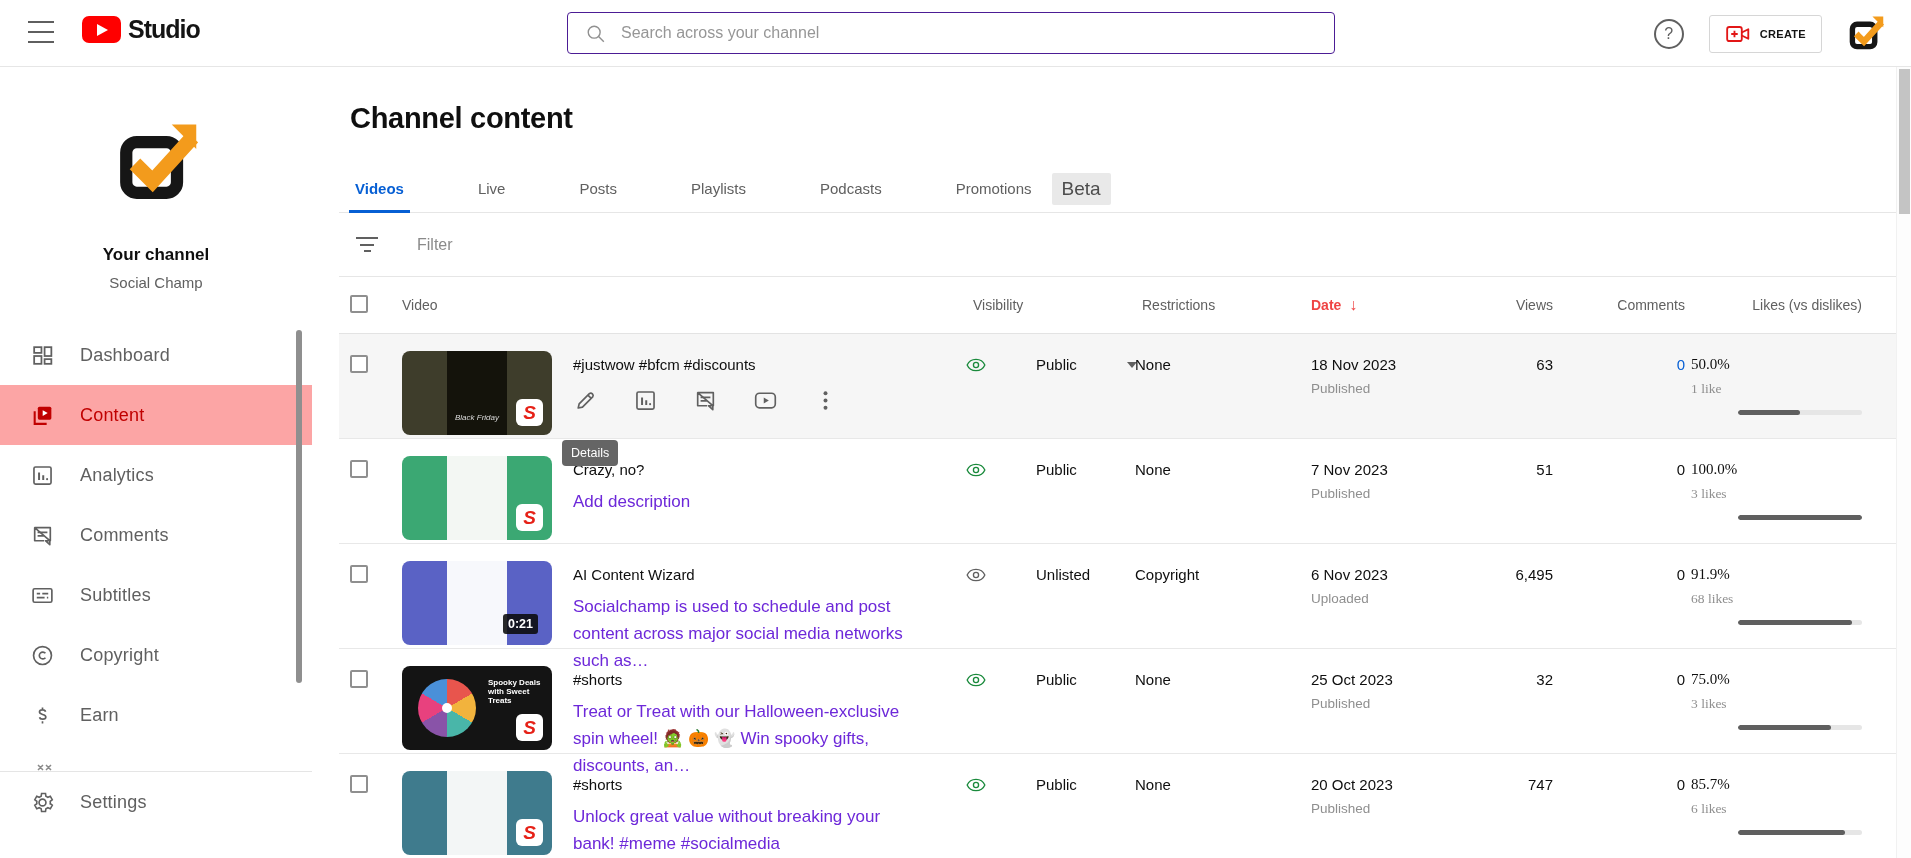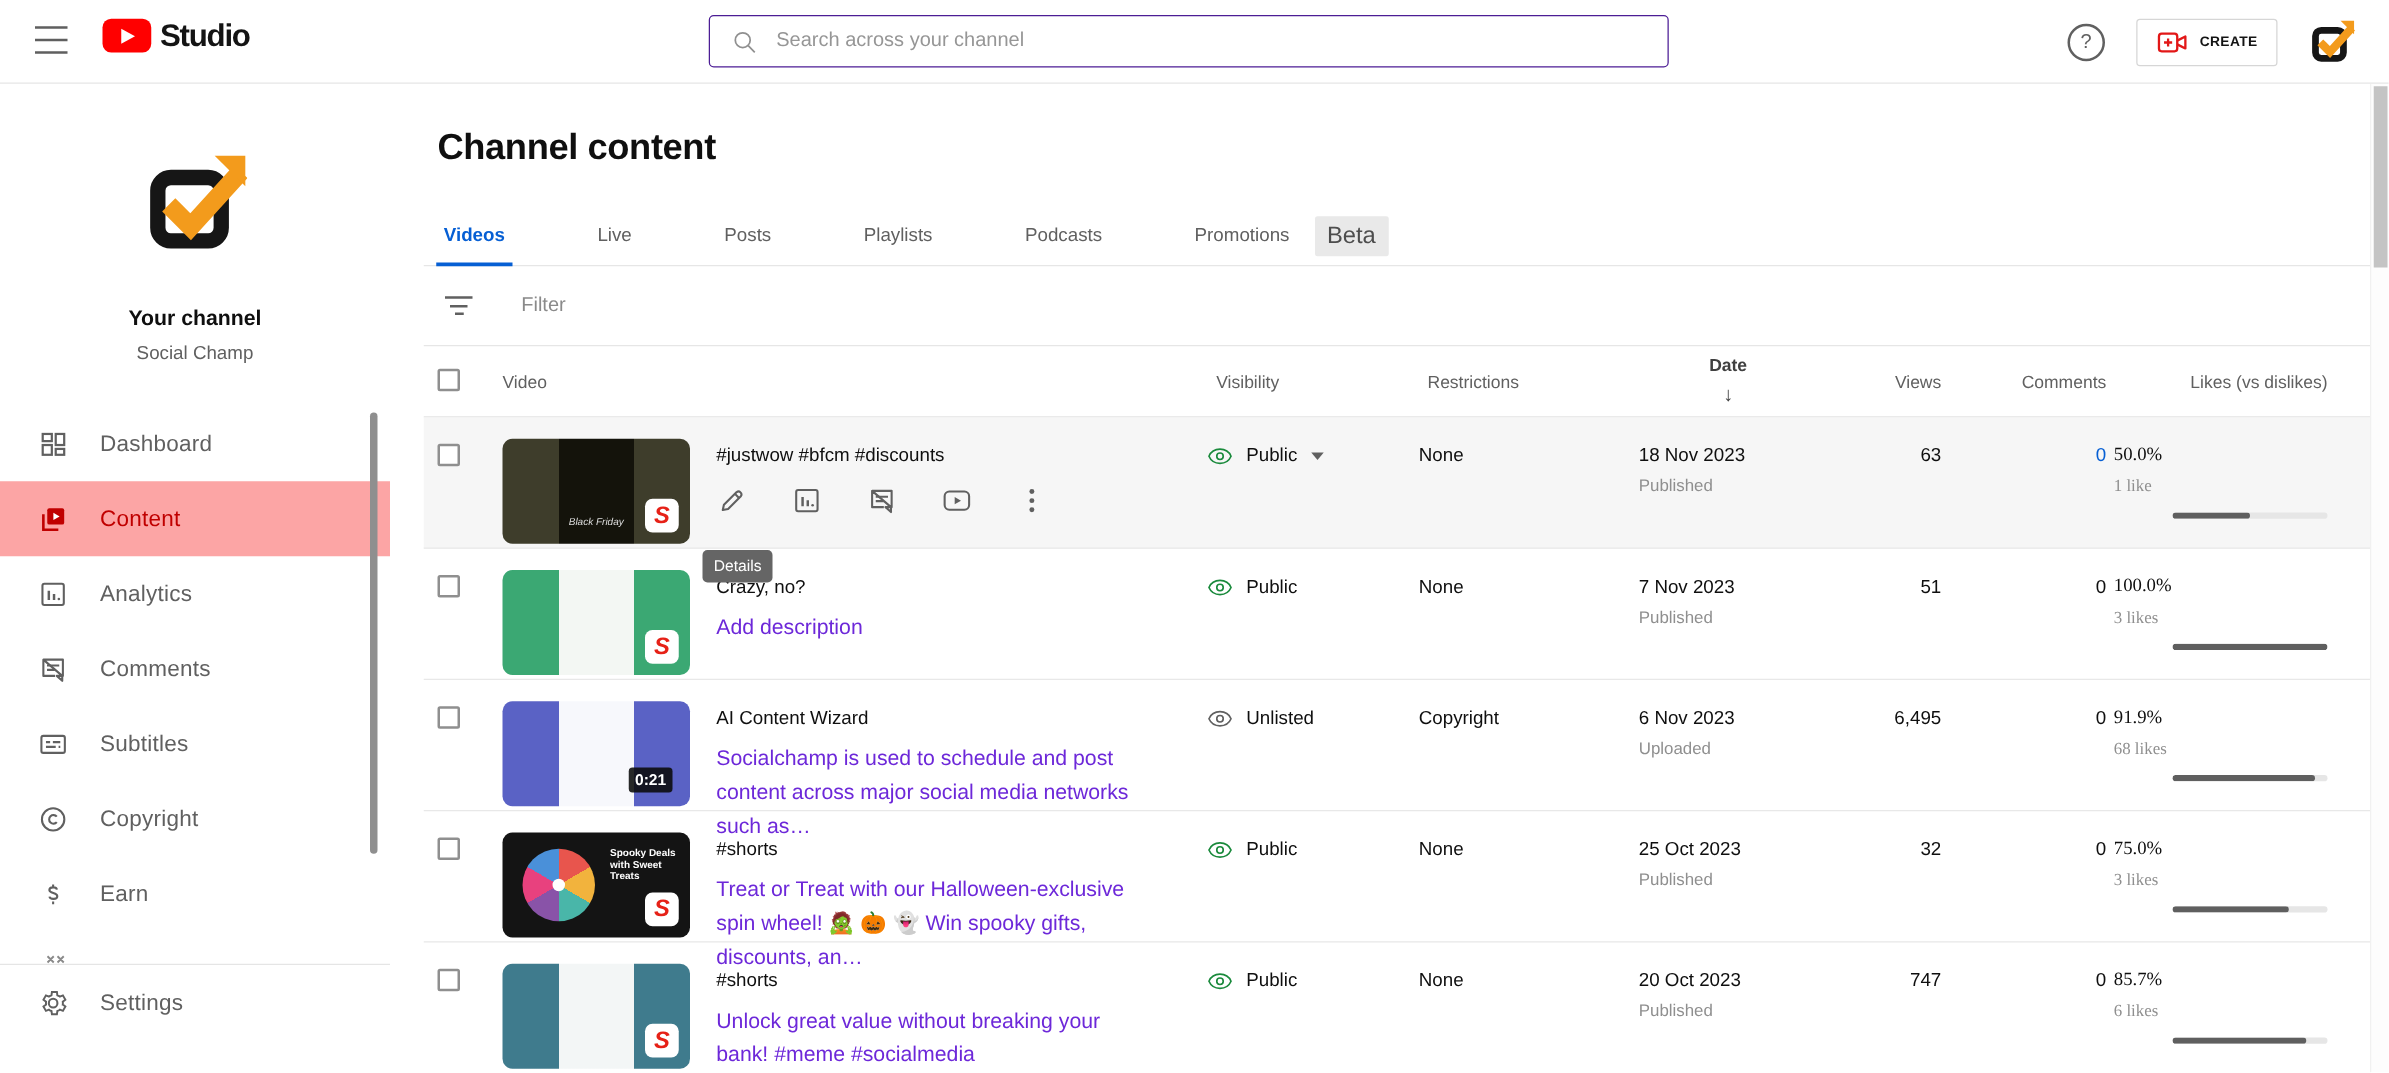--- a/index.html
+++ b/index.html
@@ -3,21 +3,21 @@
 <meta charset="utf-8">
 <style>
   * { box-sizing: border-box; margin: 0; padding: 0; }
   html,body { width:1911px; height:858px; overflow:hidden; }
   body { font-family:"Liberation Sans", sans-serif; background:#fff; position:relative; color:#0f0f0f; }
 
   
   .topbar { position:absolute; top:0; left:0; width:1911px; height:67px; background:#fff; border-bottom:1px solid #e6e6e6; z-index:30; }
   .burger { position:absolute; left:28px; top:21px; width:26px; height:22px; display:flex; flex-direction:column; justify-content:space-between; cursor:pointer; }
   .burger span { display:block; height:2px; background:#5f5f5f; }
-  .logo { position:absolute; left:82px; top:15px; display:flex; gap:7px; cursor:pointer; }
+  .logo { position:absolute; left:82px; top:15px; display:flex; align-items:center; gap:7px; cursor:pointer; }
   .logo-mark { width:39px; height:27px; background:#f00; border-radius:7px; position:relative; }
   .logo-mark::after { content:""; position:absolute; left:15px; top:7.5px; border-left:11px solid #fff; border-top:6px solid transparent; border-bottom:6px solid transparent; }
   .logo-text { font-size:25px; font-weight:700; letter-spacing:-1px; color:#141414; }
   .search { position:absolute; left:567px; top:12px; width:768px; height:42px; border:1px solid #4c1d95; border-radius:4px; display:flex; align-items:center; background:#fff; }
   .search svg { width:21px; height:21px; margin-left:17px; color:#909090; flex:none; }
   .search input { border:none; outline:none; flex:1; margin-left:15px; font-size:16px; color:#333; font-family:inherit; background:transparent; }
   .search input::placeholder { color:#969696; }
   .tb-right { position:absolute; right:27px; top:0; height:67px; display:flex; align-items:center; gap:25px; }
   .help-btn { width:30px; height:30px; border:2px solid #606060; border-radius:50%; display:grid; place-items:center; font-size:16px; color:#606060; cursor:pointer; }
   .create-btn { height:38px; border:1px solid #d6d6d6; border-radius:3px; background:#fff; display:flex; align-items:center; padding:0 15px; gap:9px; cursor:pointer; }
@@ -58,21 +58,21 @@
   .filter-icon i:nth-child(1){width:22px;} .filter-icon i:nth-child(2){width:14px;} .filter-icon i:nth-child(3){width:7px;}
   .filterbar input { border:none; outline:none; margin-left:38px; font-size:16px; color:#333; font-family:inherit; width:600px; }
   .filterbar input::placeholder { color:#8a8a8a; }
 
   .table { margin-left:27px; }
   .grid-cols { display:grid; grid-template-columns:63px 557px 170px 175px 150px 105px 132px 177px 1fr; }
   .thead { height:57px; align-items:center; border-bottom:1px solid #e3e3e3; color:#606060; font-size:14px; }
   .checkbox { width:18px; height:18px; border:2px solid #8f8f8f; border-radius:2px; background:#fff; display:inline-block; cursor:pointer; }
   .h-check { padding-left:11px; }
   .h-vis { padding-left:14px; } .h-restr { padding-left:13px; }
-  .h-date { padding-left:7px; color:#404040; font-weight:700; display:flex; align-items:center; gap:8px; cursor:pointer;flex-direction:column; }
+  .h-date { padding-left:7px; color:#ef4444; font-weight:700; display:flex; align-items:center; gap:8px; cursor:pointer; }
   .sort-arrow { font-size:16px; font-weight:400; }
   .h-right { text-align:right; padding-right:6px; }
 
   .trow { height:105px; border-bottom:1px solid #e8e8e8; position:relative; align-items:start; }
   .trow.hovered { background:#f6f6f6; }
   .cell-check { padding:21px 0 0 11px; }
   .cell-video { display:flex; align-items:flex-start; }
   .thumb { width:150px; height:84px; border-radius:8px; margin-top:17px; position:relative; overflow:hidden; flex:none; cursor:pointer; background:#ddd; }
   .thumb.wheel::before { content:""; position:absolute; left:16px; top:13px; width:58px; height:58px; border-radius:50%;
     background:conic-gradient(#e8554d 0 60deg,#f2b33d 60deg 120deg,#49b6a9 120deg 180deg,#8953a8 180deg 240deg,#e8417e 240deg 300deg,#4a90d9 300deg 360deg); }
@@ -80,21 +80,21 @@
   .thumb-text { position:absolute; left:0; right:0; bottom:13px; text-align:center; font-size:8px; font-style:italic; color:#ddd; }
   .thumb-text.top { left:86px; right:8px; top:12px; bottom:auto; text-align:left; color:#fff; font-style:normal; font-weight:700; }
   .s-badge { position:absolute; right:9px; bottom:9px; width:27px; height:27px; background:#fff; border-radius:6px; display:grid; place-items:center;
     color:#e62117; font-size:19px; font-weight:700; font-style:italic; }
   .duration { position:absolute; right:14px; bottom:11px; background:rgba(10,10,10,.88); color:#fff; font-size:12.5px; font-weight:700; padding:3px 5px; border-radius:3px; }
   .video-meta { margin:22px 0 0 21px; max-width:360px; }
   .vtitle { font-size:15px; color:#0f0f0f; cursor:pointer; }
   .vdesc { margin-top:10px; font-size:17px; color:#6d28d9; line-height:1.6; max-width:348px; }
   .row-actions { display:flex; align-items:center; gap:35px; margin-top:15px; }
   .row-actions svg { width:25px; height:25px; color:#606060; cursor:pointer; }
-  .cell-vis { padding:22px 0 0 7px; display:flex; align-items:flex-start; }
+  .cell-vis { padding:22px 0 0 7px; display:flex; align-items:flex-start;gap:39px; }
   .cell-vis svg { width:20px; height:20px; color:#1a8a3c; flex:none; margin-top:-1px; }
   .cell-vis.unlisted svg { color:#606060; }
   .vis-label { margin-left:11px; font-size:15px; }
   .vis-arrow { margin-left:11px; margin-top:6px; width:0; height:0; border-left:5px solid transparent; border-right:5px solid transparent; border-top:6px solid #606060; cursor:pointer; }
   .cell-restr { padding:22px 0 0 6px; font-size:15px; }
   .cell-date { padding:22px 0 0 7px; font-size:15px; }
   .sub { margin-top:8px; font-size:13.5px; color:#8f8f8f; }
   .cell-views, .cell-comments { padding:22px 6px 0 0; text-align:right; font-size:15px; }
   .cell-comments.link { color:#065fd4; }
   .cell-likes { padding:22px 6px 0 0; text-align:left; font-size:15px;font-family:Liberation Serif, serif; }

